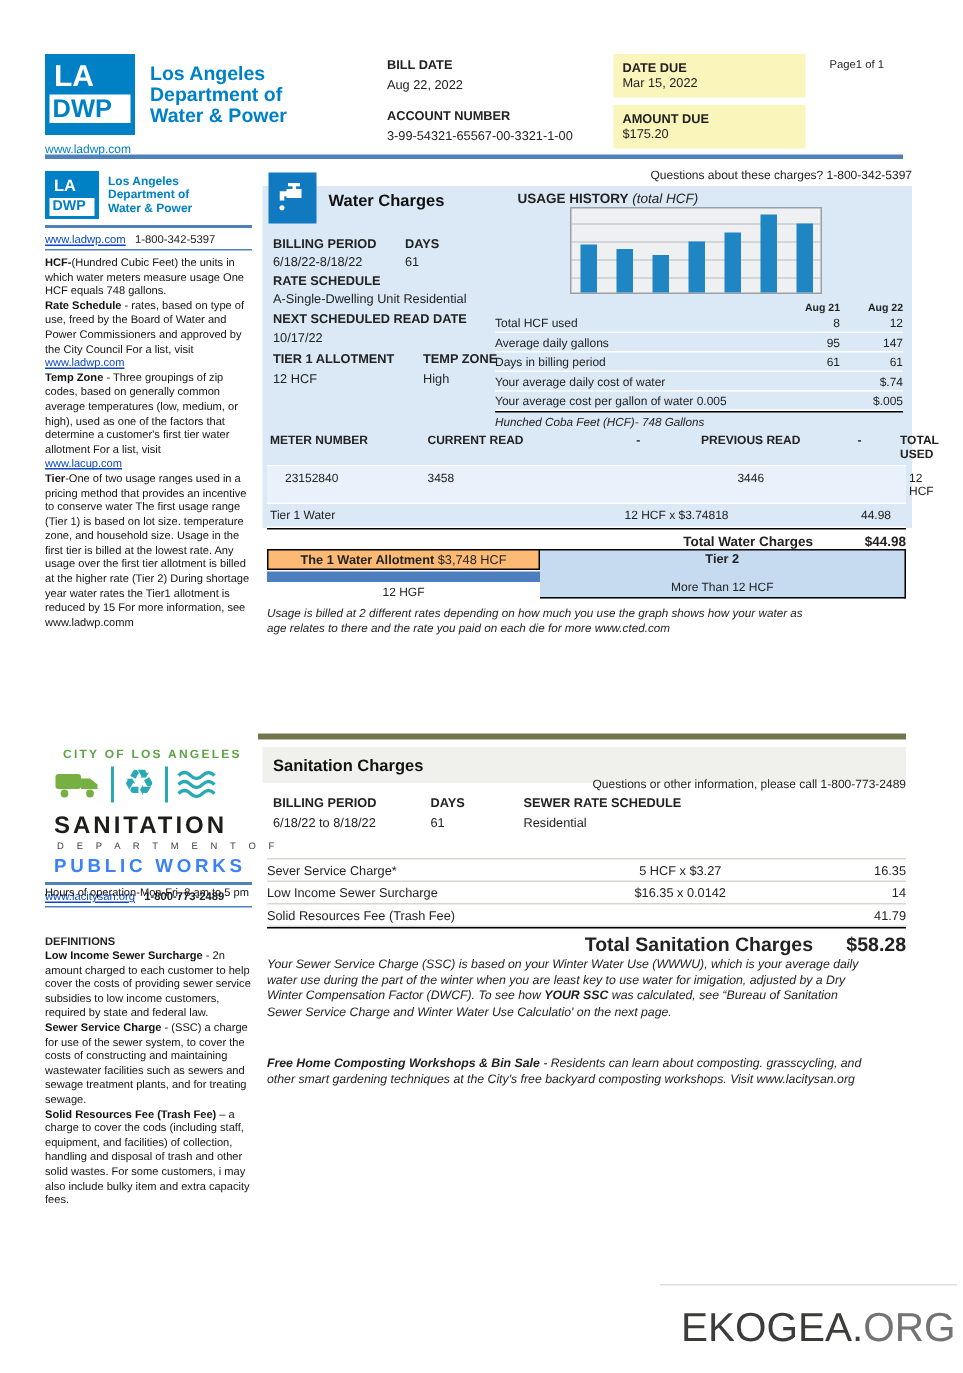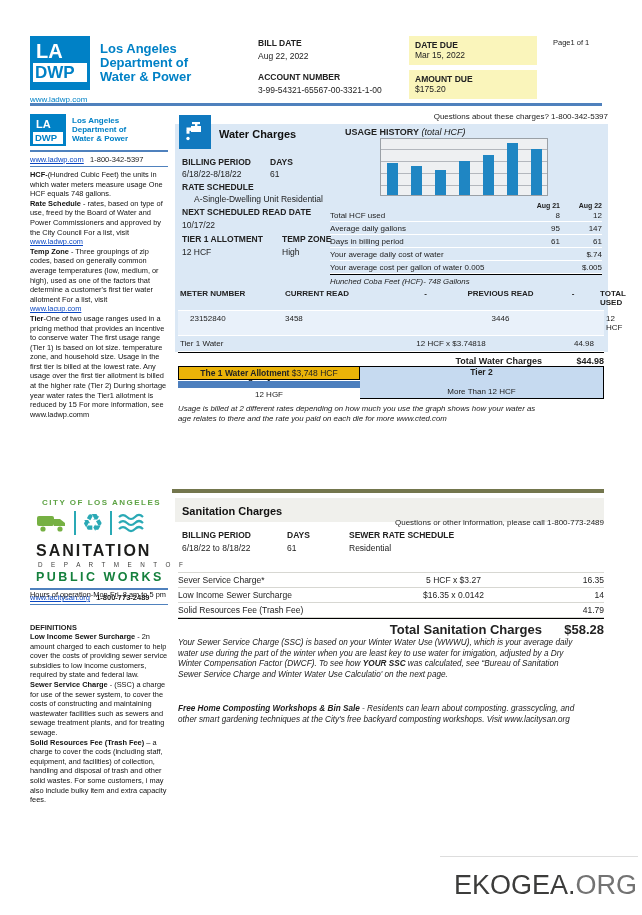--- a/index.html
+++ b/index.html
@@ -43,21 +43,21 @@
   .meter-grid { display:grid; grid-template-columns:105px 115px 55px 95px 50px 1fr; font-size:8px; }
   .meter-grid .c { padding:3px 2px; }
   .tc { text-align:center; }
   .tier-table { display:flex; font-size:8.5px; }
   .note-i { font-style:italic; font-size:7.8px; line-height:9.5px; color:#222; }
 
   
   .san-city { color:#5ea345; font-size:8px; letter-spacing:1.5px; font-weight:bold; }
   .san-brand1 { color:#1d1d1b; font-weight:bold; font-size:16px; letter-spacing:2px; }
   .san-brand2 { color:#3c3c3b; font-size:6.3px; letter-spacing:3.4px; }
-  .san-brand3 { color:#15803d; font-weight:bold; font-size:12.5px; letter-spacing:2.5px; }
+  .san-brand3 { color:#3b82f6; font-weight:bold; font-size:12.5px; letter-spacing:2.5px; }
   .charge-row { display:flex; font-size:8.5px; border-bottom:1px solid #d7d7d2; padding:2px 0; }
   .charge-row .cl { width:180px; }
   .charge-row .cc { flex:1; text-align:center; }
   .charge-row .ca { width:55px; text-align:right; }
   .ekogea { font-size:27px; letter-spacing:0px; color:#3c3c3b; font-weight:normal; }
   .ekogea .org { color:#737373; }
   .sep-bar { width:2px; background:#2aa9b5; height:24px; }
 </style>
 </head>
 <body>
@@ -147,21 +147,21 @@
   <div class="abs" style="left:182px; top:157px; width:150px;">
     <div style="display:flex;">
       <div style="width:88px;" class="lbl">BILLING PERIOD</div>
       <div class="lbl">DAYS</div>
     </div>
     <div style="display:flex; margin-top:2px;">
       <div style="width:88px;" class="val">6/18/22-8/18/22</div>
       <div class="val">61</div>
     </div>
     <div class="lbl" style="margin-top:3px;">RATE SCHEDULE</div>
-    <div class="val" style="margin-top:2px;margin-left:12px;">A-Single-Dwelling Unit Residential</div>
+    <div class="val" style="margin-top:2px;">A-Single-Dwelling Unit Residential</div>
     <div class="lbl" style="margin-top:3px;">NEXT SCHEDULED READ DATE</div>
     <div class="val" style="margin-top:3px;">10/17/22</div>
     <div style="display:flex; margin-top:4px;">
       <div style="width:100px;" class="lbl">TIER 1 ALLOTMENT</div>
       <div class="lbl">TEMP ZONE</div>
     </div>
     <div style="display:flex; margin-top:3px;">
       <div style="width:100px;" class="val">12 HCF</div>
       <div class="val">High</div>
     </div>
@@ -225,21 +225,21 @@
     </div>
     <div style="display:flex; justify-content:flex-end; font-size:9px; font-weight:bold; border-top:1.5px solid #000; padding:3px 0;">
       <div>Total Water Charges</div>
       <div style="width:62px; text-align:right;">$44.98</div>
     </div>
   </div>
 
   <div class="abs" style="left:178px; top:370px; font-weight:bold; font-size:9.5px;">Your Water Usage by Tier</div>
   <div class="abs tier-table" style="left:178px; top:366px; width:426px; height:33px;">
     <div style="width:182px; display:flex; flex-direction:column;">
-      <div style="border:1px solid #000; text-align:center; padding:1px 0; background:#eab308;">
+      <div style="border:1px solid #000; text-align:center; padding:1px 0; background:#fdba74;">
         <b>The 1 Water Allotment</b><span> $3,748 HCF</span>
       </div>
       <div style="height:9px; background:#4d7fbe; margin-top:1px;"></div>
       <div style="text-align:center; font-size:8px; padding-top:2px;">12 HGF</div>
     </div>
     <div style="flex:1; border:1px solid #000; border-left:none; background:#c6daf0; display:flex; flex-direction:column; justify-content:space-between; text-align:center;">
       <b>Tier 2</b>
       <div style="font-size:8px; padding-bottom:2px;">More Than 12 HCF</div>
     </div>
   </div>

